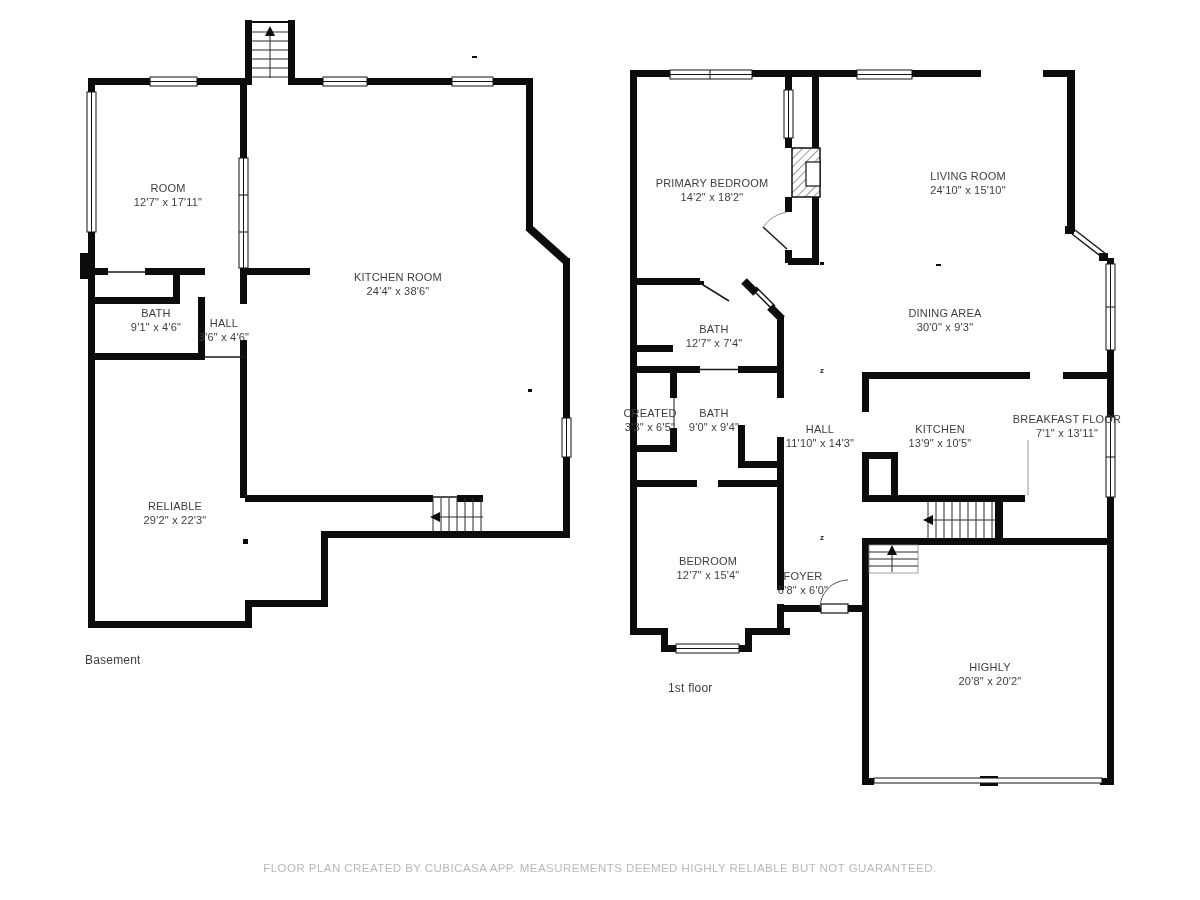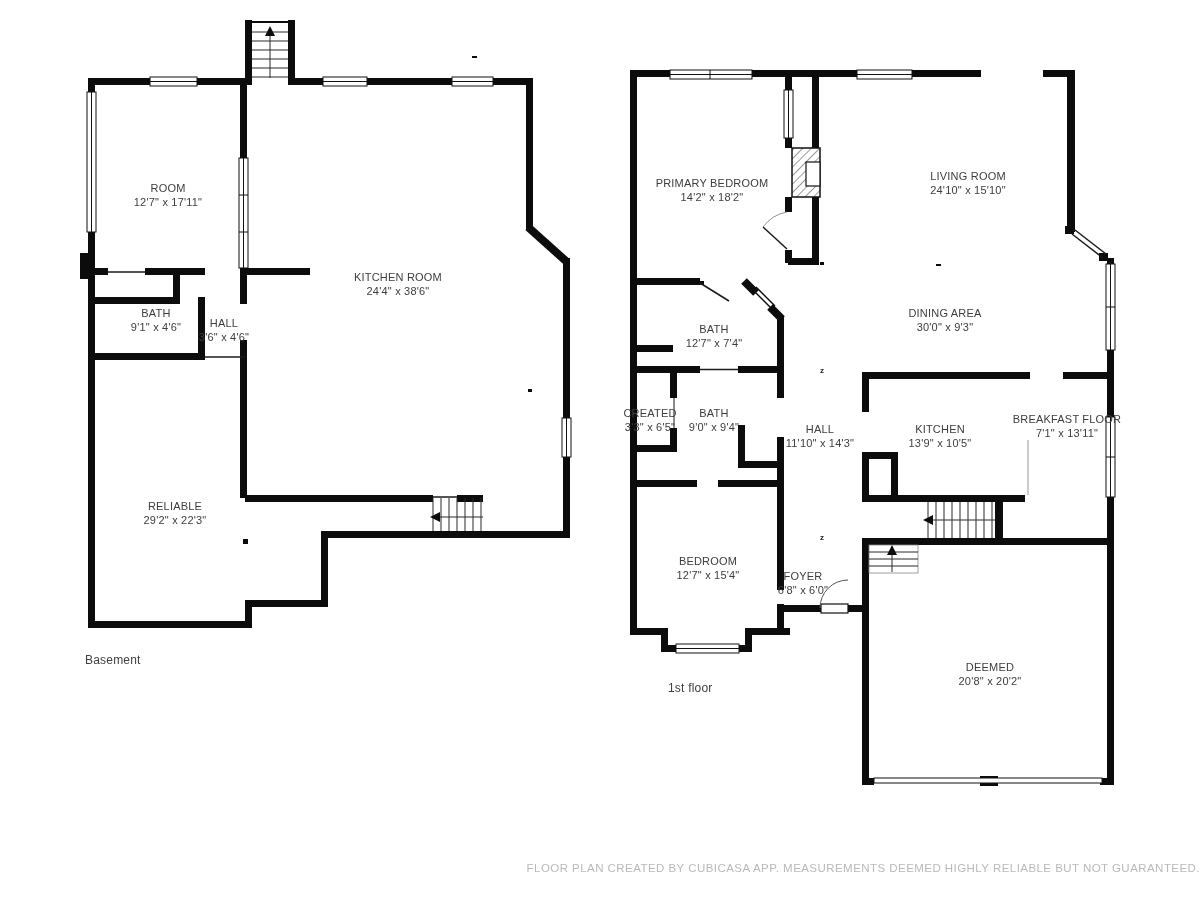--- a/index.html
+++ b/index.html
@@ -3,21 +3,21 @@
 <meta charset="utf-8">
 <style>
   html,body{margin:0;padding:0;background:#ffffff;}
   #stage{position:relative;width:1200px;height:900px;background:#ffffff;overflow:hidden;
          font-family:"Liberation Sans","DejaVu Sans",sans-serif;}
   #plan-svg{position:absolute;left:0;top:0;}
   .room-label{position:absolute;transform:translate(-50%,-50%);text-align:center;
               color:#3d3d3d;font-size:11px;line-height:13.5px;letter-spacing:.2px;white-space:nowrap;}
   .floor-label{position:absolute;color:#3f3f3f;font-size:12px;letter-spacing:.2px;}
   .sleep-mark{position:absolute;color:#222;font-size:8px;font-weight:bold;transform:translate(-50%,-50%);}
-  #footer{position:absolute;left:0;top:862px;width:100%;text-align:right;color:#b9b9b9;
+  #footer{position:absolute;left:0;top:862px;width:100%;text-align:center;color:#b9b9b9;
           font-size:11.5px;letter-spacing:.45px;}
 </style>
 </head>
 <body>
 
 <div id="stage">
 
 <svg id="plan-svg" width="1200" height="900" viewBox="0 0 1200 900">
   <defs>
     <pattern id="hatch" width="6" height="6" patternUnits="userSpaceOnUse" patternTransform="rotate(45)">
@@ -349,21 +349,21 @@
   </div>
   <div class="room-label" style="left:708px;top:568px">
     <div>BEDROOM</div>
     <div>12'7" x 15'4"</div>
   </div>
   <div class="room-label" style="left:803px;top:583px">
     <div>FOYER</div>
     <div>6'8" x 6'0"</div>
   </div>
   <div class="room-label" style="left:990px;top:674px">
-    <div>DEEMED</div>
+    <div>HIGHLY</div>
     <div>20'8" x 20'2"</div>
   </div>
 
   <div class="sleep-mark" style="left:822px;top:370px">z</div>
   <div class="sleep-mark" style="left:822px;top:537px">z</div>
 
   <div class="floor-label" style="left:85px;top:653px">Basement</div>
   <div class="floor-label" style="left:668px;top:681px">1st floor</div>
 
   <div id="footer">FLOOR PLAN CREATED BY CUBICASA APP. MEASUREMENTS DEEMED HIGHLY RELIABLE BUT NOT GUARANTEED.</div>

